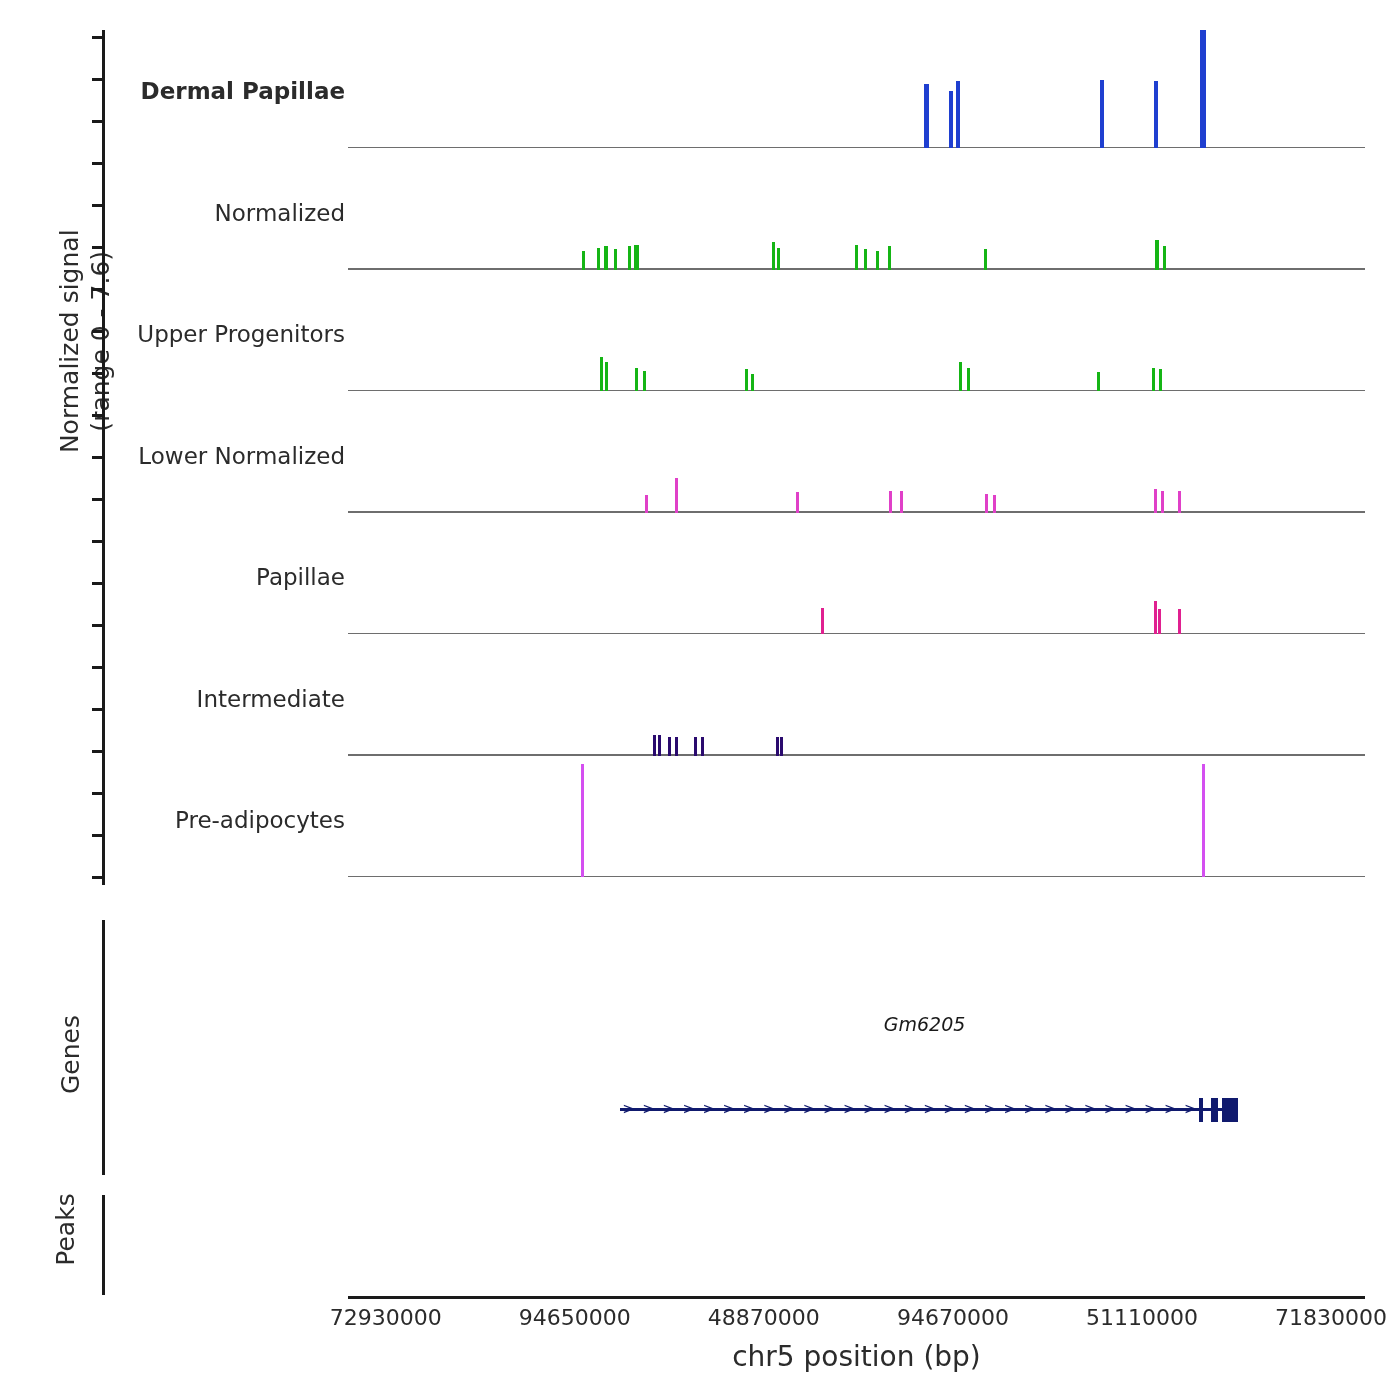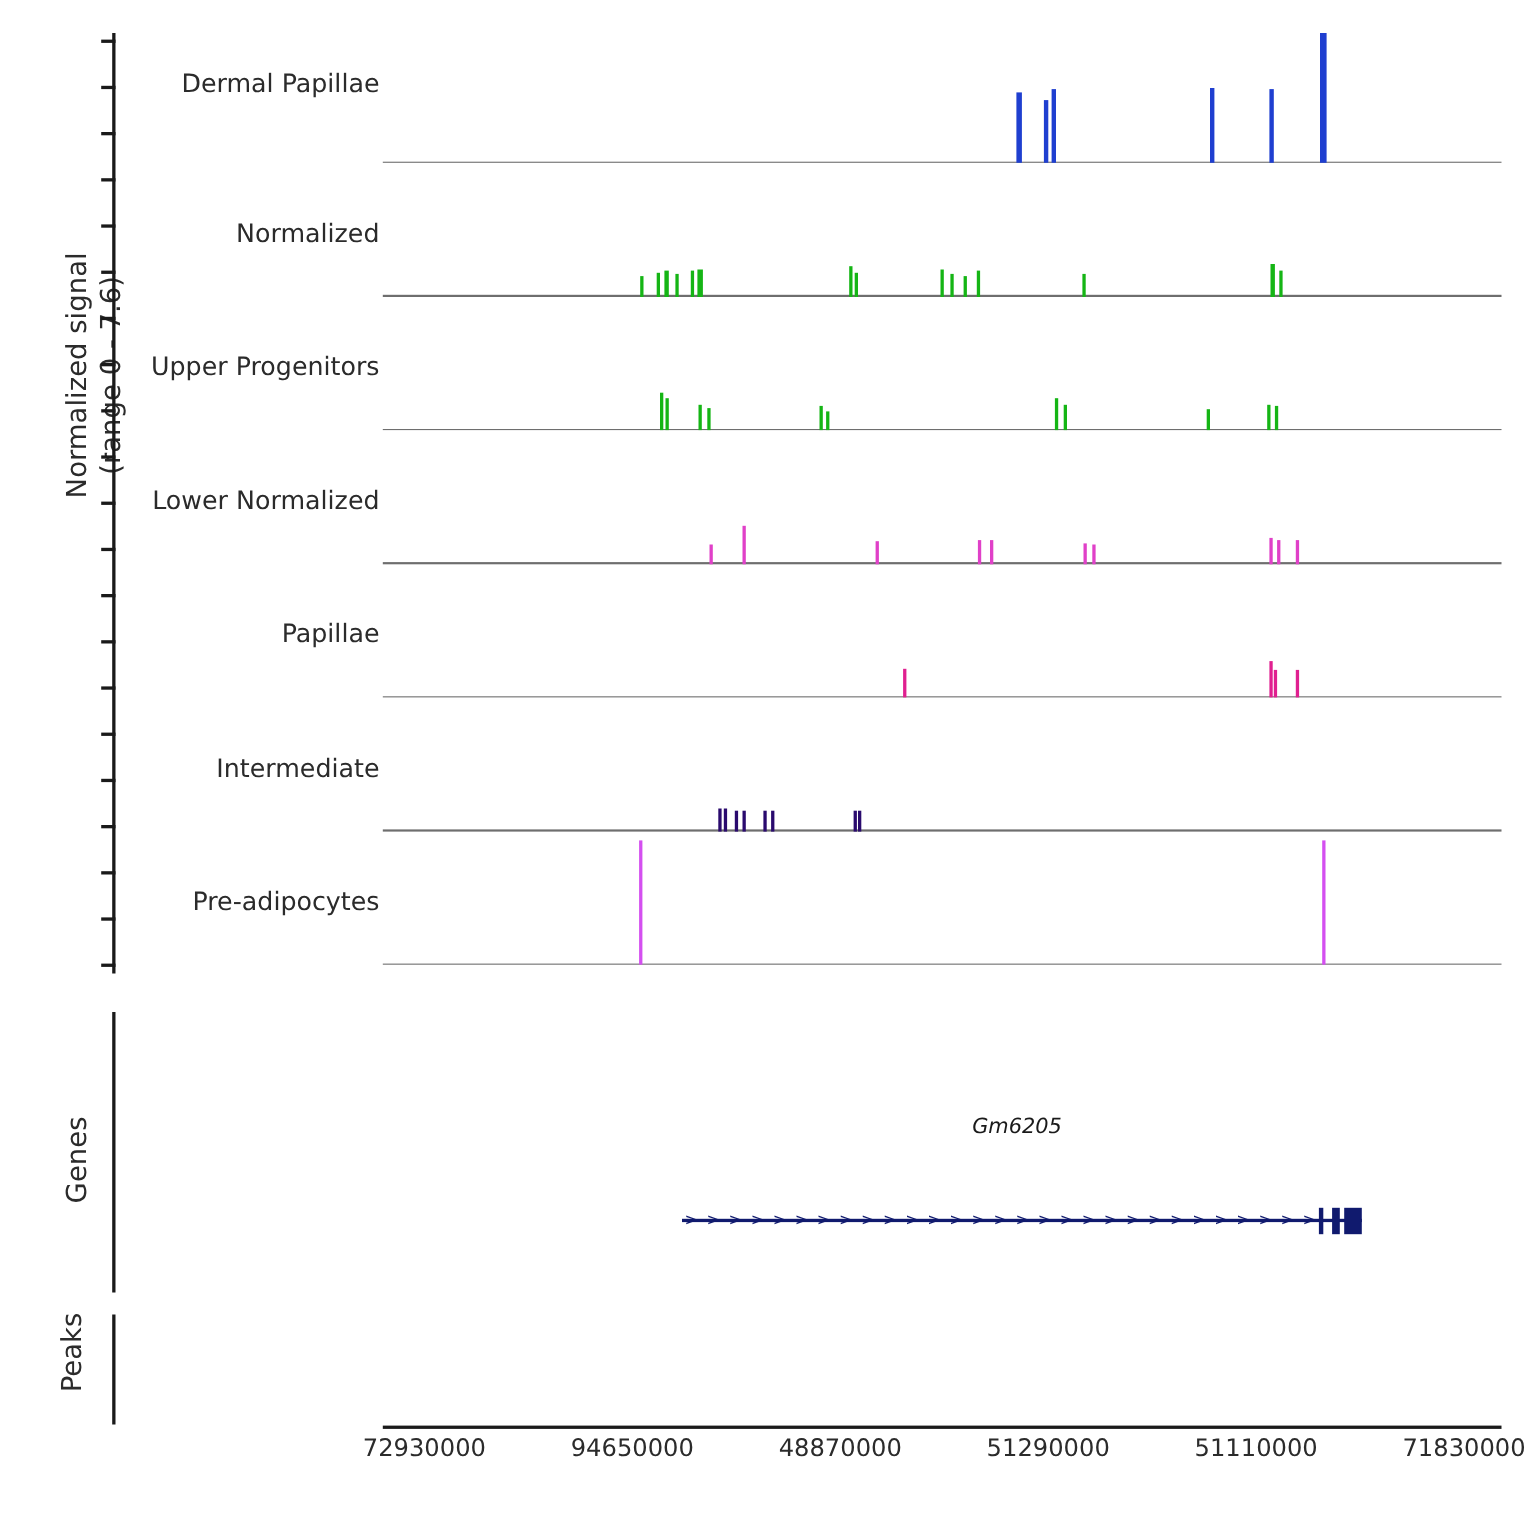--- a/index.html
+++ b/index.html
@@ -276,25 +276,26 @@
         <div class="gene-exon" style="left: 862.938px; width: 7.56134px; top: 188px; height: 24px;"></div>
         <div class="gene-exon" style="left: 874.28px; width: 16.0678px; top: 188px; height: 24px;"></div>
       </div>
   </div>
 
   <div id="xaxis-line"></div>
   <div id="xticks">
       <div class="xtick-label" style="left: 385.807px;">72930000</div>
       <div class="xtick-label" style="left: 574.84px;">94650000</div>
       <div class="xtick-label" style="left: 763.874px;">48870000</div>
-      <div class="xtick-label" style="left: 952.907px;">51290000</div>
+      <div class="xtick-label" style="left: 952.907px;">94670000</div>
       <div class="xtick-label" style="left: 1141.94px;">51110000</div>
       <div class="xtick-label" style="left: 1330.97px;">71830000</div>
     </div>
-
-<div class="track-name" style="right: 1055px; top: 64px;">Dermal Papillae</div>
+  <div id="xlabel">chr5 position (bp)</div>
+
+<div class="track-name" style="right: 1055px; top: 78px; font-weight: bold;">Dermal Papillae</div>
     <div class="track-name" style="right: 1055px; top: 199.5px;">Normalized</div>
     <div class="track-name" style="right: 1055px; top: 321px;">Upper Progenitors</div>
     <div class="track-name" style="right: 1055px; top: 442.5px;">Lower Normalized</div>
     <div class="track-name" style="right: 1055px; top: 564px;">Papillae</div>
     <div class="track-name" style="right: 1055px; top: 685.5px;">Intermediate</div>
     <div class="track-name" style="right: 1055px; top: 807px;">Pre-adipocytes</div>
   </div>
 
 </body></html>

